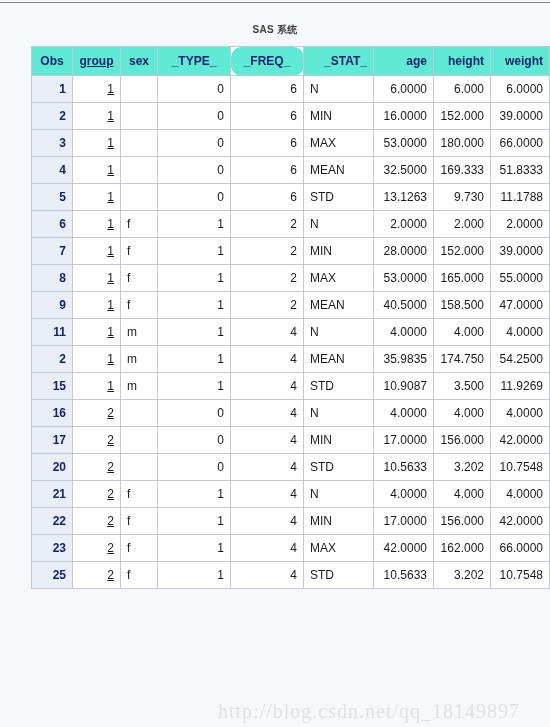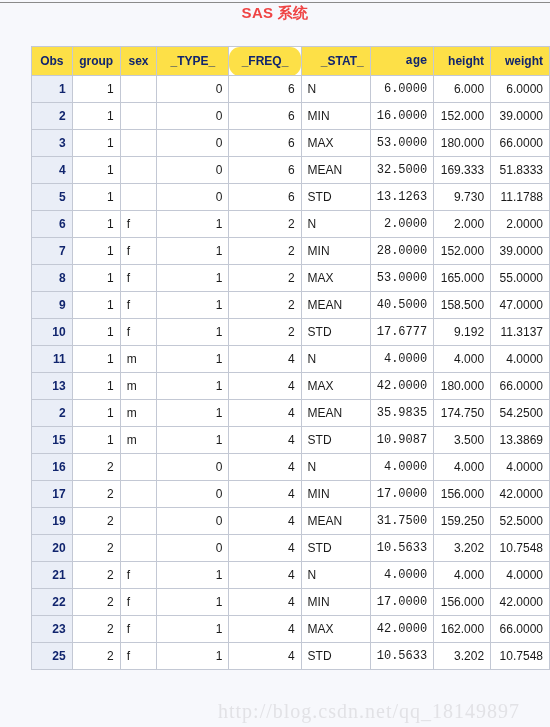--- a/index.html
+++ b/index.html
@@ -17,27 +17,27 @@
   #top-rule {
     position: absolute;
     top: 2px;
     left: 0;
     width: 550px;
     height: 1px;
     background: #8a8a8a;
   }
   #title {
     position: absolute;
-    top: 4px;
+    top: 23px;
     left: 0;
     width: 550px;
     text-align: center;
-    font-size: 15px;
+    font-size: 10px;
     font-weight: bold;
-    color: #ef4444;
+    color: #404040;
     letter-spacing: 0.3px;
   }
   #table-wrap {
     position: absolute;
     top: 46px;
     left: 31px;
   }
   table.sas {
     border-collapse: collapse;
     border-spacing: 0;
@@ -47,21 +47,21 @@
   table.sas td {
     border: 1px solid #c3c8d4;
     font-size: 12px;
     padding: 0 6px;
     height: 26px;
     line-height: 26px;
     white-space: nowrap;
     box-sizing: border-box;
   }
   table.sas thead th {
-    background: #fde047;
+    background: #5eead4;
     color: #11256e;
     font-weight: bold;
     height: 28px;
     line-height: 28px;
     text-align: center;
   }
   table.sas thead th.num-head {
     text-align: right;
   }
   table.sas thead th.left-head {
@@ -76,26 +76,26 @@
     background: #eaeef7;
     color: #11256e;
     font-weight: bold;
     text-align: right;
   }
   table.sas tbody td.left {
     text-align: left;
   }
   
   .c-obs    { width: 41px; }
-  .c-group  { width: 48px; }
+  .c-group  { width: 48px; text-decoration: underline; }
   .c-sex    { width: 37px; }
   .c-type   { width: 73px; }
   .c-freq   { width: 73px; border-radius: 11px; }
   .c-stat   { width: 70px; }
-  .c-age    { width: 60px; font-family: Liberation Mono, monospace; }
+  .c-age    { width: 60px; }
   .c-height { width: 57px; }
   .c-weight { width: 59px; }
 
   #watermark {
     position: absolute;
     left: 218px;
     top: 700px;
     font-family: "Liberation Serif", serif;
     font-size: 20px;
     color: #e2e2e6;
@@ -219,51 +219,29 @@
           <td class="c-group">1</td>
           <td class="left c-sex">f</td>
           <td class="c-type">1</td>
           <td class="c-freq">2</td>
           <td class="left c-stat">MEAN</td>
           <td class="c-age">40.5000</td>
           <td class="c-height">158.500</td>
           <td class="c-weight">47.0000</td>
         </tr>
         <tr>
-          <td class="obs c-obs">10</td>
-          <td class="c-group">1</td>
-          <td class="left c-sex">f</td>
-          <td class="c-type">1</td>
-          <td class="c-freq">2</td>
-          <td class="left c-stat">STD</td>
-          <td class="c-age">17.6777</td>
-          <td class="c-height">9.192</td>
-          <td class="c-weight">11.3137</td>
-        </tr>
-        <tr>
           <td class="obs c-obs">11</td>
           <td class="c-group">1</td>
           <td class="left c-sex">m</td>
           <td class="c-type">1</td>
           <td class="c-freq">4</td>
           <td class="left c-stat">N</td>
           <td class="c-age">4.0000</td>
           <td class="c-height">4.000</td>
           <td class="c-weight">4.0000</td>
-        </tr>
-        <tr>
-          <td class="obs c-obs">13</td>
-          <td class="c-group">1</td>
-          <td class="left c-sex">m</td>
-          <td class="c-type">1</td>
-          <td class="c-freq">4</td>
-          <td class="left c-stat">MAX</td>
-          <td class="c-age">42.0000</td>
-          <td class="c-height">180.000</td>
-          <td class="c-weight">66.0000</td>
         </tr>
         <tr>
           <td class="obs c-obs">2</td>
           <td class="c-group">1</td>
           <td class="left c-sex">m</td>
           <td class="c-type">1</td>
           <td class="c-freq">4</td>
           <td class="left c-stat">MEAN</td>
           <td class="c-age">35.9835</td>
           <td class="c-height">174.750</td>
@@ -271,21 +249,21 @@
         </tr>
         <tr>
           <td class="obs c-obs">15</td>
           <td class="c-group">1</td>
           <td class="left c-sex">m</td>
           <td class="c-type">1</td>
           <td class="c-freq">4</td>
           <td class="left c-stat">STD</td>
           <td class="c-age">10.9087</td>
           <td class="c-height">3.500</td>
-          <td class="c-weight">13.3869</td>
+          <td class="c-weight">11.9269</td>
         </tr>
         <tr>
           <td class="obs c-obs">16</td>
           <td class="c-group">2</td>
           <td class="left c-sex"></td>
           <td class="c-type">0</td>
           <td class="c-freq">4</td>
           <td class="left c-stat">N</td>
           <td class="c-age">4.0000</td>
           <td class="c-height">4.000</td>
@@ -296,31 +274,20 @@
           <td class="c-group">2</td>
           <td class="left c-sex"></td>
           <td class="c-type">0</td>
           <td class="c-freq">4</td>
           <td class="left c-stat">MIN</td>
           <td class="c-age">17.0000</td>
           <td class="c-height">156.000</td>
           <td class="c-weight">42.0000</td>
         </tr>
         <tr>
-          <td class="obs c-obs">19</td>
-          <td class="c-group">2</td>
-          <td class="left c-sex"></td>
-          <td class="c-type">0</td>
-          <td class="c-freq">4</td>
-          <td class="left c-stat">MEAN</td>
-          <td class="c-age">31.7500</td>
-          <td class="c-height">159.250</td>
-          <td class="c-weight">52.5000</td>
-        </tr>
-        <tr>
           <td class="obs c-obs">20</td>
           <td class="c-group">2</td>
           <td class="left c-sex"></td>
           <td class="c-type">0</td>
           <td class="c-freq">4</td>
           <td class="left c-stat">STD</td>
           <td class="c-age">10.5633</td>
           <td class="c-height">3.202</td>
           <td class="c-weight">10.7548</td>
         </tr>

